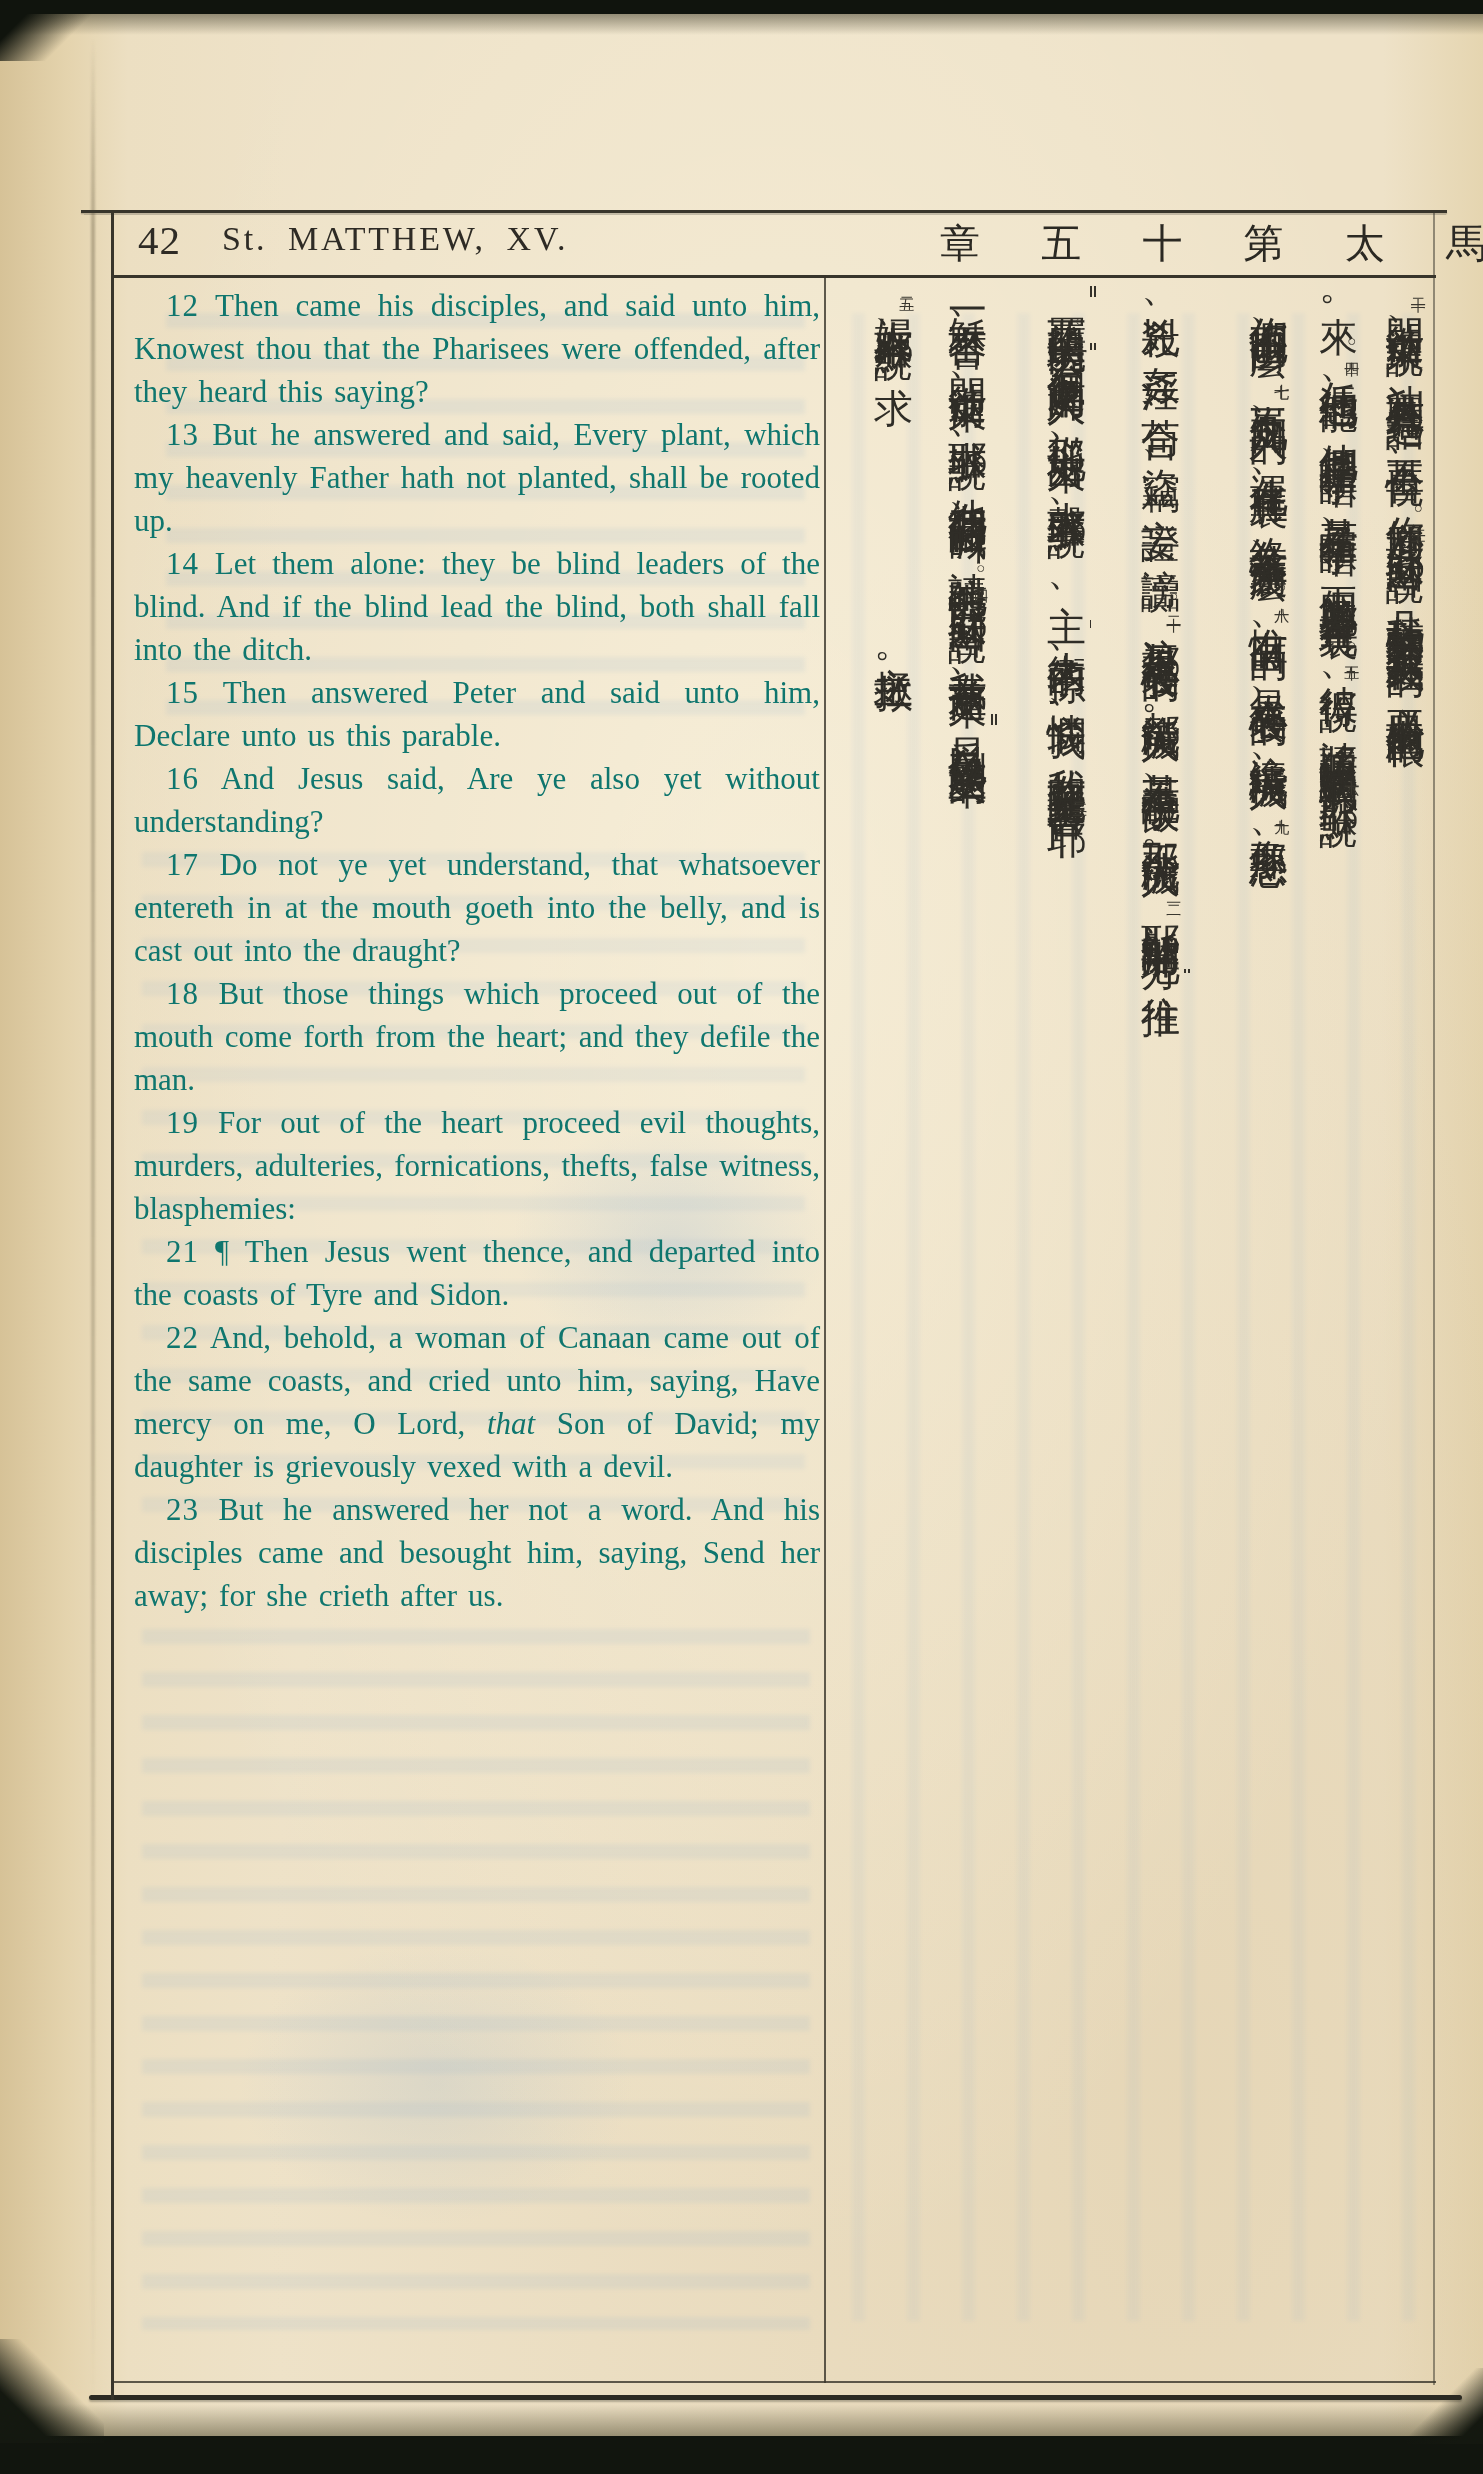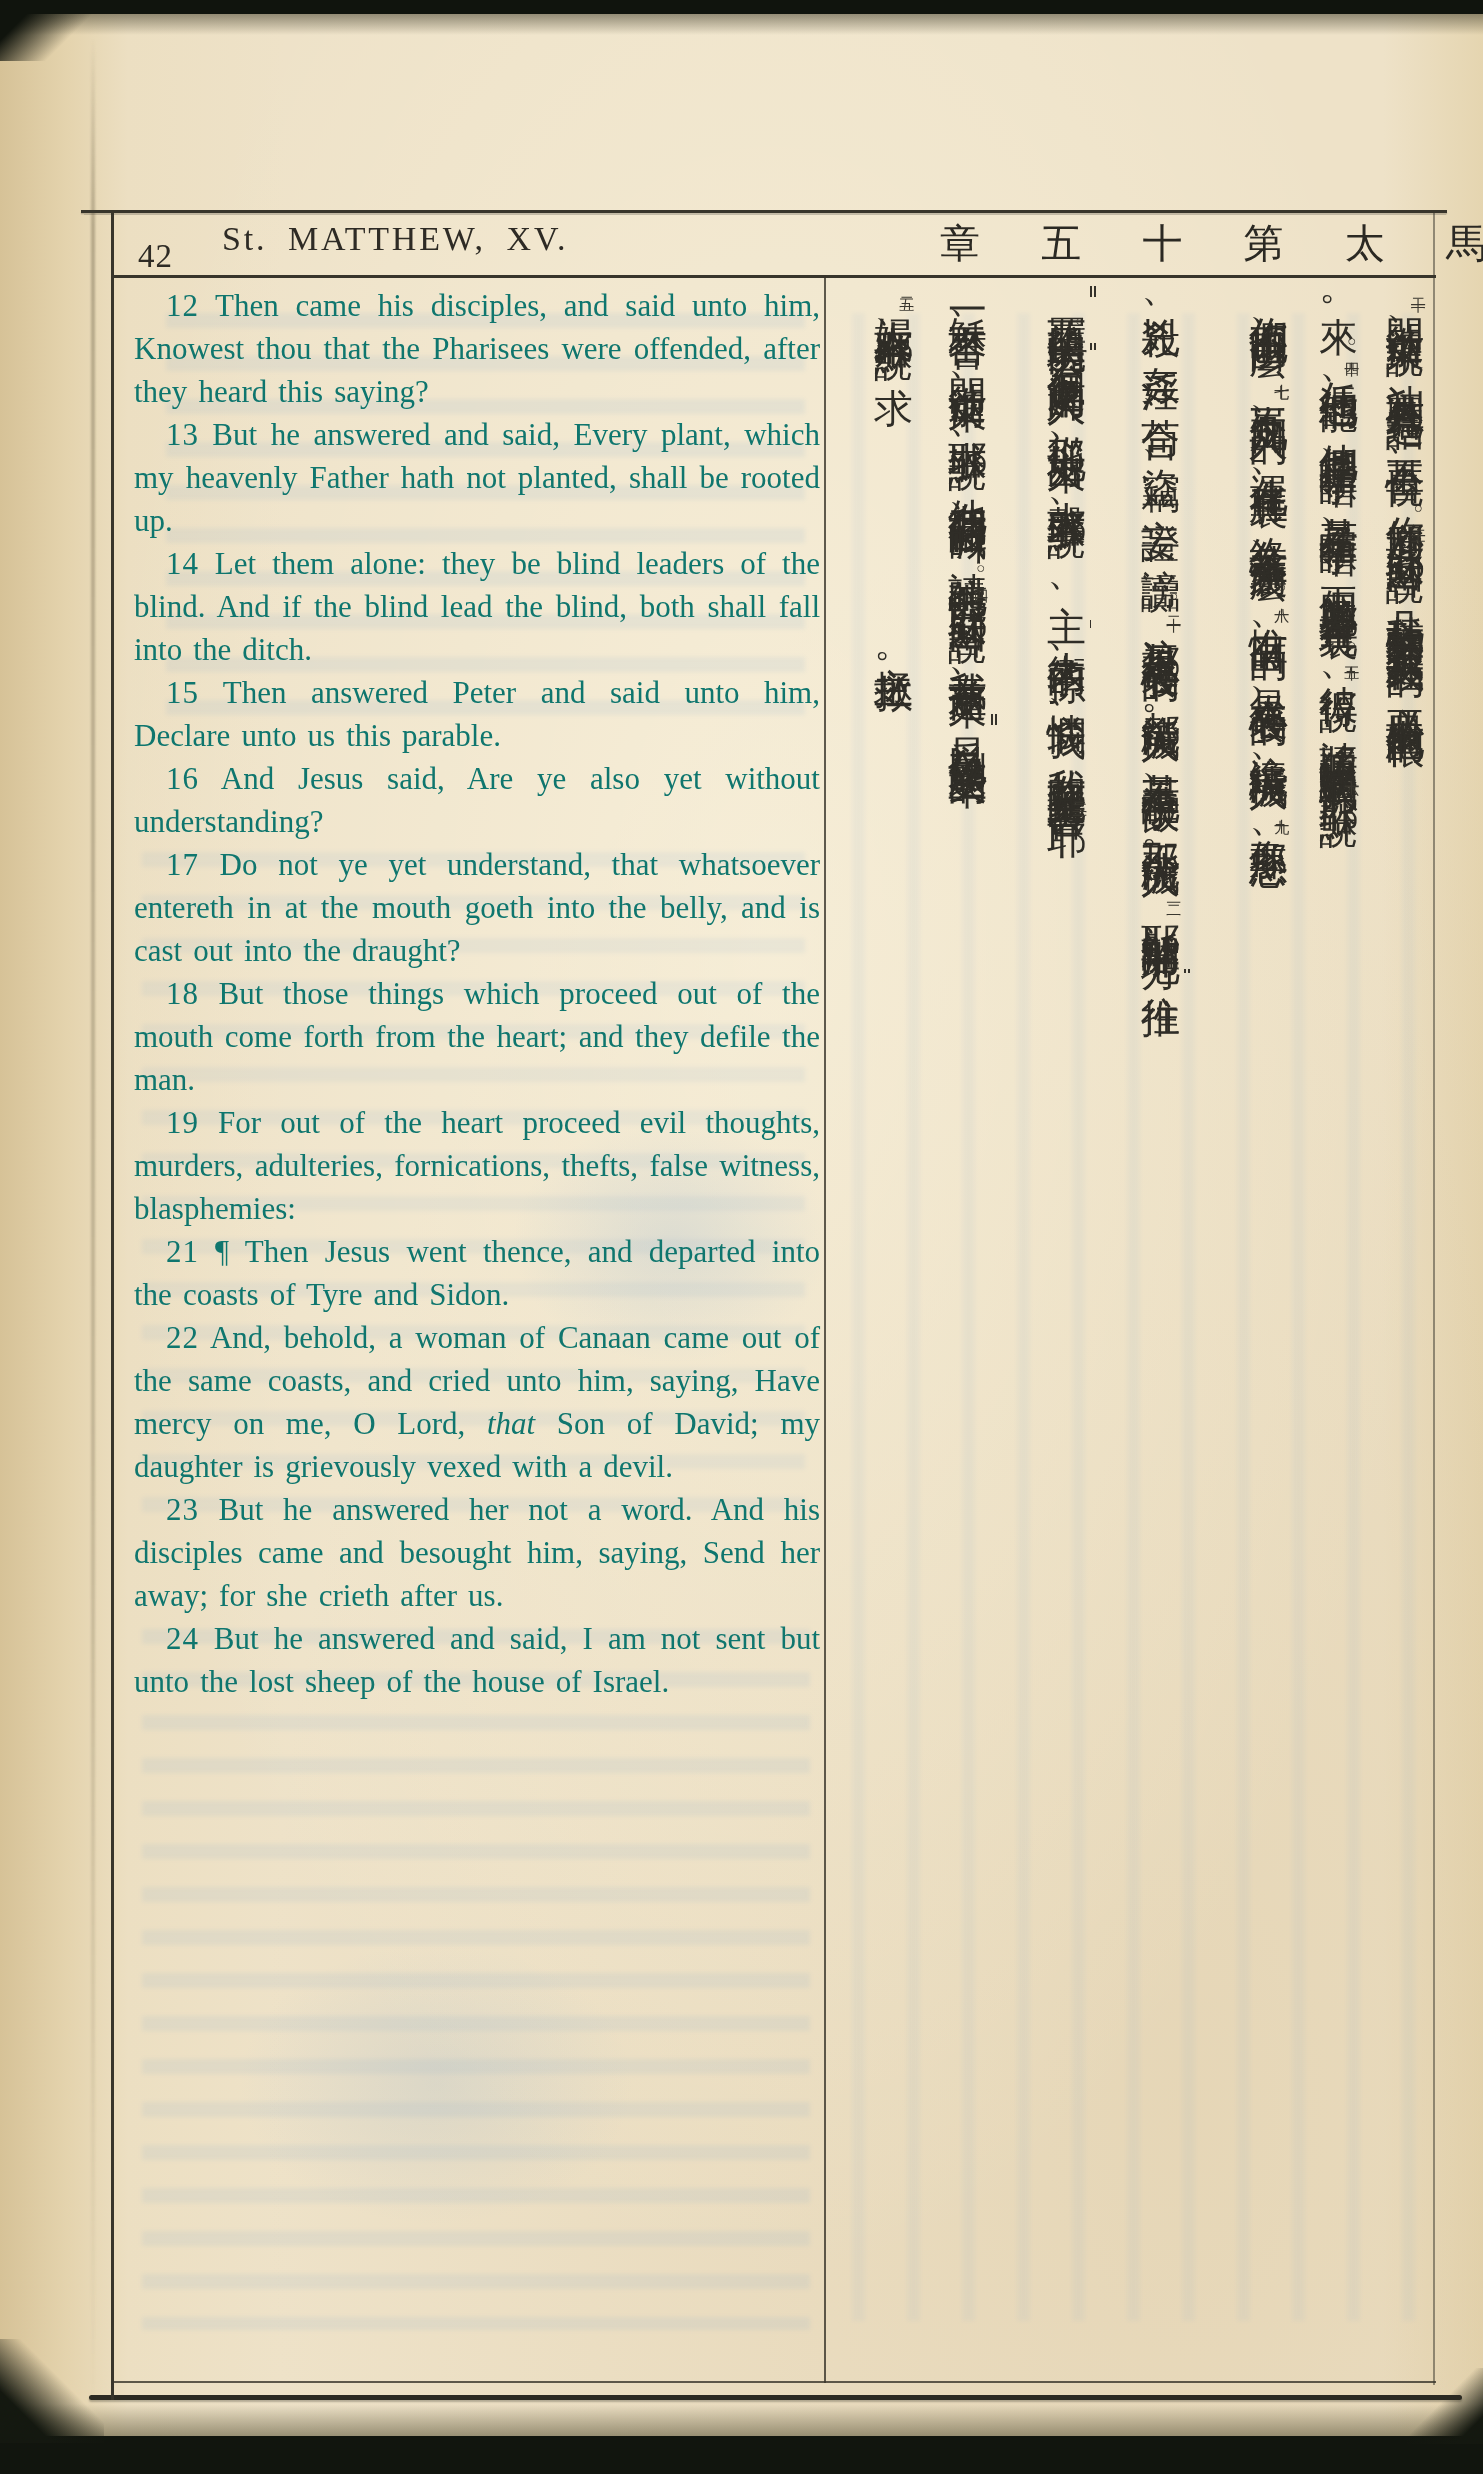--- a/index.html
+++ b/index.html
@@ -37,21 +37,21 @@
   #rule-top{left:81px;top:210px;width:1366px;height:2.8px;box-shadow:0 1.9px 0.9px rgba(56,53,43,.25);}
   #rule-head{left:112px;top:275px;width:1324px;height:2.8px;}
   #rule-bottom-1{left:112px;top:2381px;width:1324px;height:1.9px;opacity:.8;}
   #rule-bottom-2{left:89px;top:2395px;width:1373px;height:4.7px;background:#2c2a22;border-radius:2.8px;
     box-shadow:0 1.9px 1.9px rgba(44,42,34,.3);}
   #border-left{left:111px;top:210px;width:2.8px;height:2190px;}
   #border-right{left:1433px;top:210px;width:1.9px;height:2175px;opacity:.5;}
   #divider{left:824px;top:275px;width:1.9px;height:2108px;opacity:.8;}
 
   .header-row{position:absolute;top:0;left:0;width:100%;color:#2e2b25;}
-  .page-num{position:absolute;left:138px;top:238px;font-size:33px;letter-spacing:0.9px;text-align:center;}
+  .page-num{position:absolute;left:138px;top:216px;font-size:41px;letter-spacing:0.9px;text-align:center;}
   .head-en{position:absolute;left:222px;top:220px;font-size:34px;letter-spacing:2.8px;word-spacing:9.5px;}
   .head-cn{position:absolute;left:940px;top:216px;font-size:40px;letter-spacing:25.6px;white-space:nowrap;color:#2b2923;}
 
   .english-col{
     position:absolute;left:134px;top:284px;width:686px;color:#0f766e;
     font-size:31px;line-height:43px;
   }
   .english-col p.verse{margin:0;text-align:justify;text-indent:32px;word-spacing:3.3px;}
   .english-col .vnum{letter-spacing:0.9px;}
 
@@ -125,21 +125,20 @@
     <p class="verse"><span class="vnum">13</span> But he answered and said, Every plant, which my heavenly Father hath not planted, shall be rooted up.</p>
     <p class="verse"><span class="vnum">14</span> Let them alone: they be blind leaders of the blind.  And if the blind lead the blind, both shall fall into the ditch.</p>
     <p class="verse"><span class="vnum">15</span> Then answered Peter and said unto him, Declare unto us this parable.</p>
     <p class="verse"><span class="vnum">16</span> And Jesus said, Are ye also yet without understanding?</p>
     <p class="verse"><span class="vnum">17</span> Do not ye yet understand, that whatsoever entereth in at the mouth goeth into the belly, and is cast out into the draught?</p>
     <p class="verse"><span class="vnum">18</span> But those things which proceed out of the mouth come forth from the heart; and they defile the man.</p>
     <p class="verse"><span class="vnum">19</span> For out of the heart proceed evil thoughts, murders, adulteries, fornications, thefts, false witness, blasphemies:</p>
     <p class="verse"><span class="vnum">21</span> ¶ Then Jesus went thence, and departed into the coasts of Tyre and Sidon.</p>
     <p class="verse"><span class="vnum">22</span> And, behold, a woman of Canaan came out of the same coasts, and cried unto him, saying, Have mercy on me, O Lord, <i>that</i> Son of David; my daughter is grievously vexed with a devil.</p>
     <p class="verse"><span class="vnum">23</span> But he answered her not a word.  And his disciples came and besought him, saying, Send her away; for she crieth after us.</p>
-    <p class="verse"><span class="vnum">24</span> But he answered and said, I am not sent but unto the lost sheep of the house of Israel.</p>
   </div>
 
 <div class="chinese-col" id="cn-columns">
     <div class="cn-col"><span class="vmark">十二</span><span>門徒進前來說、法利賽人聽見這話、甚不喜悅、你知道麼</span><span class="vmark">○十三</span><span>耶穌回答說、凡栽種的物若不是我天父栽種的、必要拔出他的根</span></div>
     <div class="cn-col"><span>來。</span><span class="vmark">○十四</span><span>任憑他們罷、他們是瞎子領瞎子、若是瞎子領瞎子、兩個人必都要掉在坑裏、</span><span class="vmark">○十五</span><span>彼得說、請將這個比喻講給我們聽</span><span class="vmark">○十六</span><span>耶穌說、</span></div>
     <div class="cn-col"><span>你們也不明白麼、</span><span class="vmark">○十七</span><span>豈不知凡入口的、運化在肚裏、終久落在茅廁裏麼、</span><span class="vmark">○十八</span><span>惟有出口的、是從心裏發的、這纔能污穢人、</span><span class="vmark">○十九</span><span>像那惡念、</span></div>
     <div class="cn-col"><span>兇殺、姦淫、苟合、盜竊、妄證、謗讟、</span><span class="vmark">○二十</span><span>這都是從心裏發的、都能污穢人。若是不洗手喫飯、那不能污穢人。</span><span class="vmark">○二一</span><span>耶穌離開那地方、往</span><span class="pn2">推</span></div>
     <div class="cn-col"><span class="pn2">羅西頓</span><span>的境內去</span><span class="vmark">○二二</span><span>有一個</span><span class="pn2">迦南</span><span>的婦人、從那地方出來、大聲求耶穌說、</span><span class="vgap" style="inline-size: 38px;"></span><span>主、</span><span class="pn1">大衛</span><span>的子孫、憐憫我、我的女兒被鬼附著甚苦</span><span class="vmark">○二三</span><span>耶</span></div>
     <div class="cn-col"><span>穌一言不答、門徒進前來、求耶穌說、他在我們後面喊呌、請呌他去罷</span><span class="vmark">○二四</span><span>耶穌回答說、我奉差遣而來、只爲</span><span class="pn2">以色列</span><span>族迷失的羊。</span></div>
     <div class="cn-col"><span class="vmark">二五</span><span>婦人來拜耶穌說、求</span><span class="vgap" style="inline-size: 275px;"></span><span>主拯救。</span></div>

